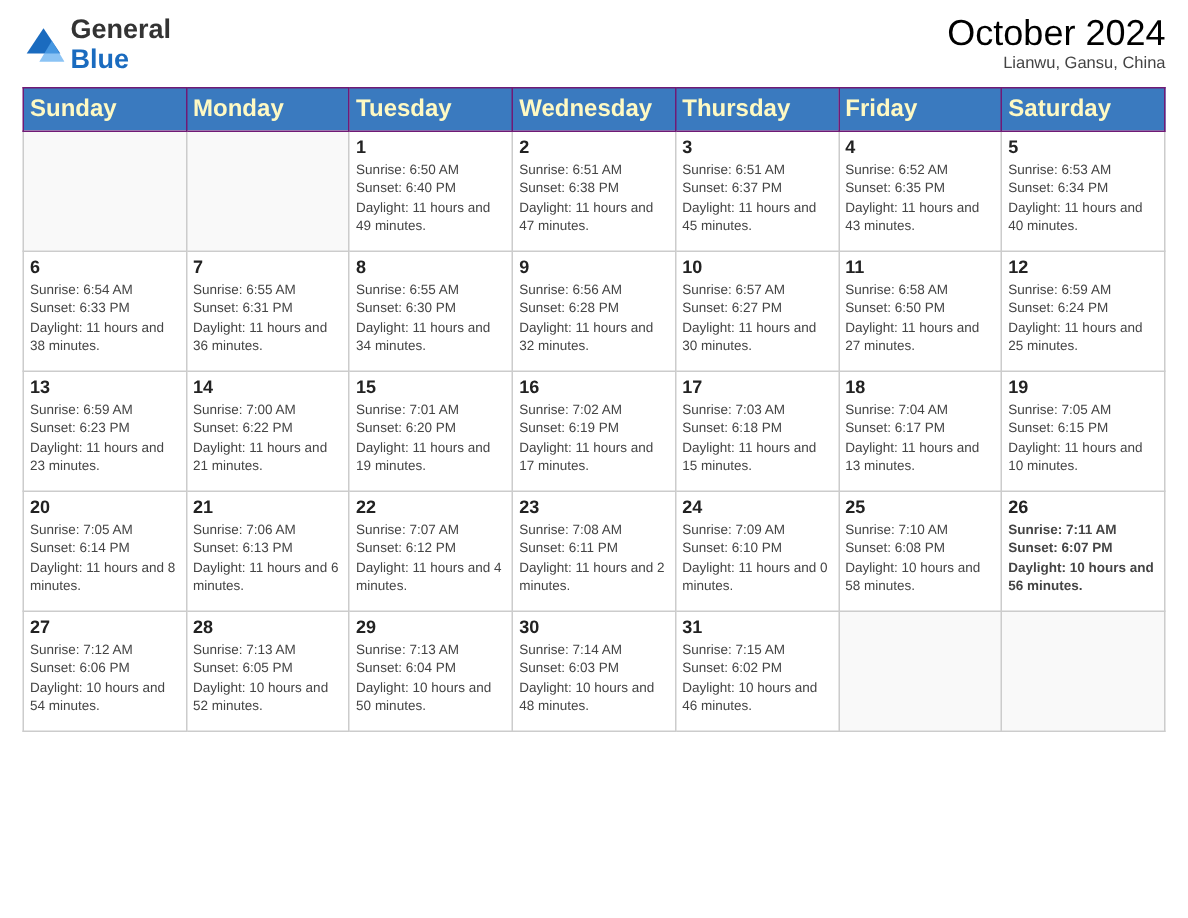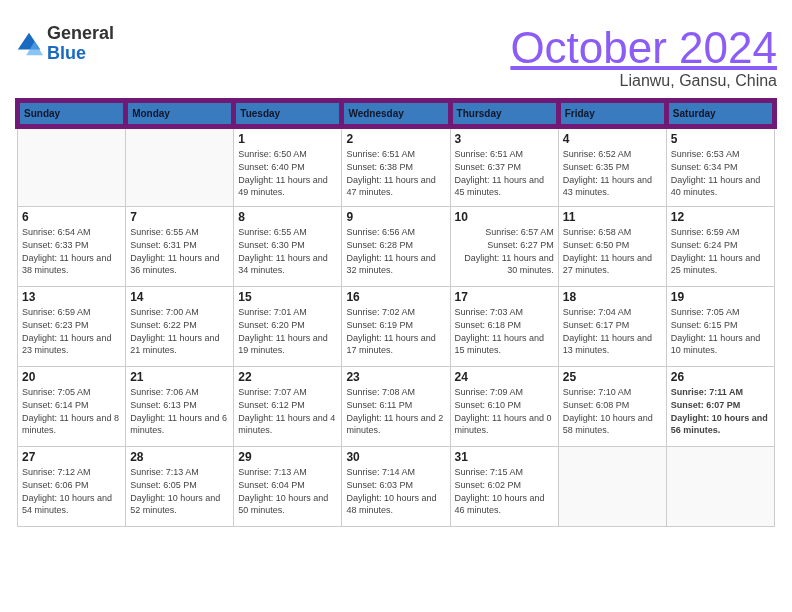--- a/index.html
+++ b/index.html
@@ -7,21 +7,21 @@
       font-family: Arial, sans-serif;
       background: #fff;
       width: 792px;
       height: 612px;
       overflow: hidden;
     }
     .page {
       width: 792px;
       height: 612px;
       background: #fff;
-      padding: 24px 15px;
+      padding: 10px 15px;
     }
     .header {
       display: flex;
       justify-content: space-between;
       align-items: flex-start;
       margin-bottom: 8px;
     }
     .logo {
       display: flex;
       align-items: center;
@@ -40,43 +40,42 @@
       text-align: center;
     }
     .logo-icon {
       width: 28px;
       height: 28px;
     }
     .title-block {
       text-align: right;
     }
     .month-title {
-      font-size: 44px;
+      font-size: 24px;
       font-weight: normal;
-      color: #8b5cf6;
+      color: #000000;
       line-height: 1.1;
-      text-decoration: underline;
     }
     .location {
-      font-size: 16px;
+      font-size: 11px;
       color: #444;
     }
     .calendar {
       width: 100%;
       border-collapse: collapse;
       table-layout: fixed;
     }
     .calendar th {
       background: #3a7abf;
-      color: #0f172a;
-      font-size: 10px;
+      color: #fef9c3;
+      font-size: 16px;
       font-weight: bold;
       padding: 5px 4px;
       text-align: left;
-      border: 5px solid #701a75;
+      border: 1px solid #701a75;
     }
     .calendar td {
       border: 1px solid #ccc;
       vertical-align: top;
       padding: 3px 4px;
       font-size: 9.5px;
       color: #333;
       height: 80px;
       width: 113px;
     }
@@ -184,21 +183,21 @@
 Daylight: 11 hours and 34 minutes.</div>
           </td>
           <td>
             <span class="day-number">9</span>
             <div class="day-info" style="white-space: pre-line;">Sunrise: 6:56 AM
 Sunset: 6:28 PM
 Daylight: 11 hours and 32 minutes.</div>
           </td>
           <td>
             <span class="day-number">10</span>
-            <div class="day-info" style="white-space: pre-line; text-align: right;">Sunrise: 6:57 AM
+            <div class="day-info" style="white-space: pre-line;">Sunrise: 6:57 AM
 Sunset: 6:27 PM
 Daylight: 11 hours and 30 minutes.</div>
           </td>
           <td>
             <span class="day-number">11</span>
             <div class="day-info" style="white-space: pre-line;">Sunrise: 6:58 AM
 Sunset: 6:50 PM
 Daylight: 11 hours and 27 minutes.</div>
           </td>
           <td>

